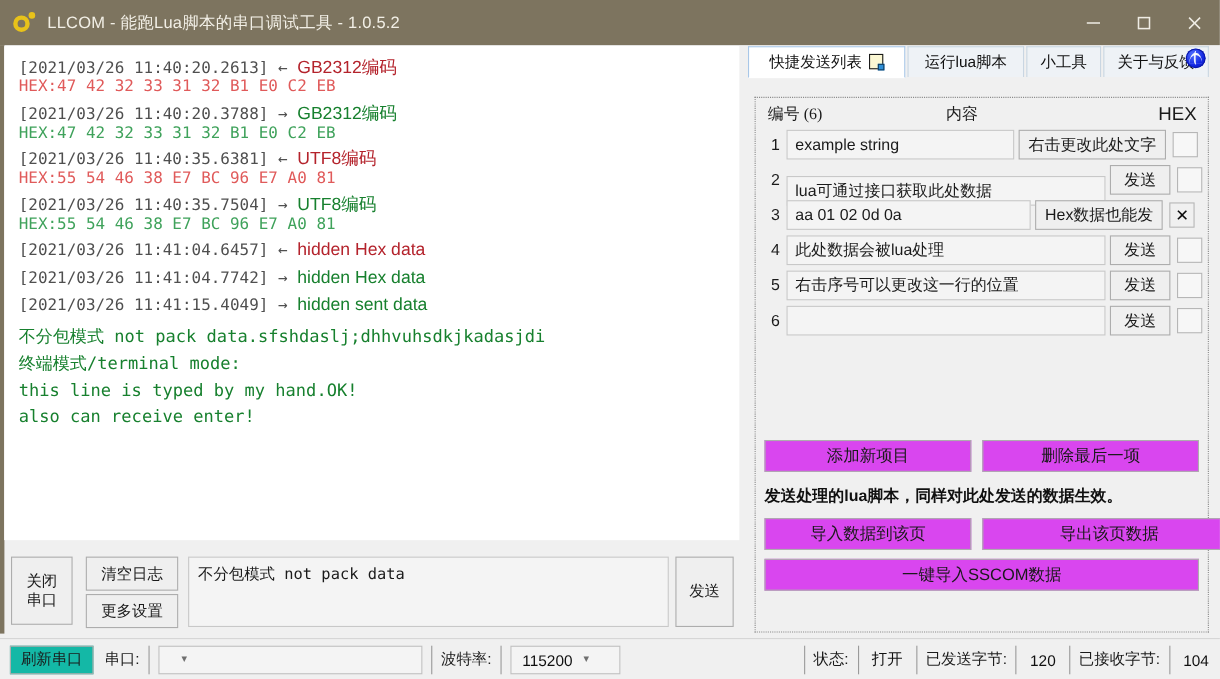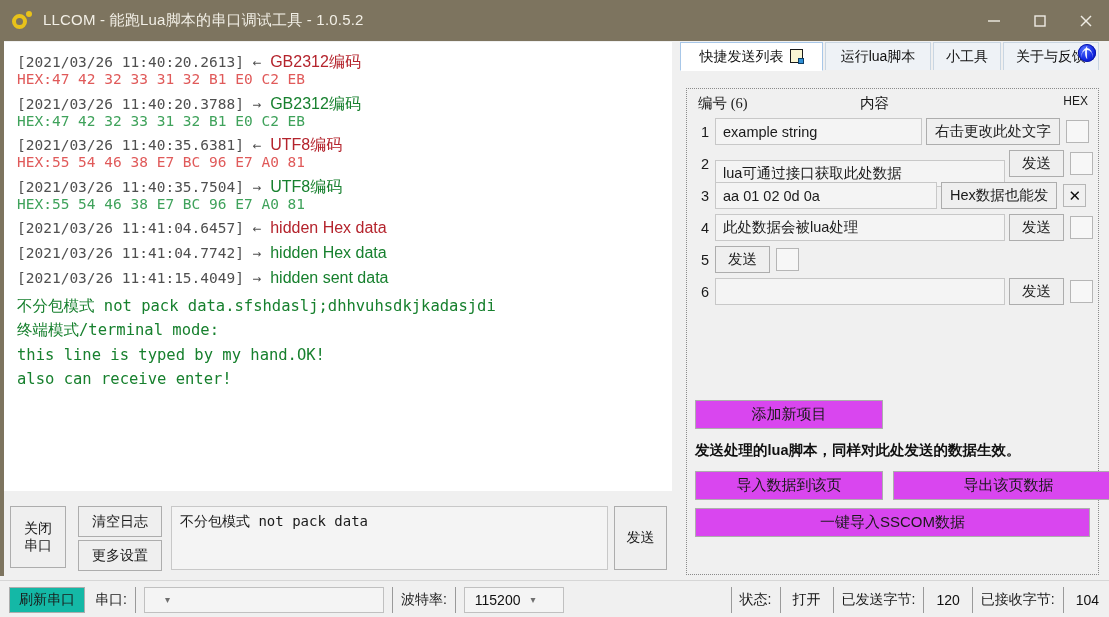--- a/index.html
+++ b/index.html
@@ -114,21 +114,21 @@
   }
 
   
   .groupbox{
     position:absolute;left:686px;top:88px;width:413px;height:487px;
     border:1px dotted #8a8a8a;box-sizing:border-box;background:#f0f0f0;
   }
   .gb-header{position:relative;height:28px;}
   .gb-h-id{position:absolute;left:11px;top:5px;font-size:14.5px;color:#1a1a1a;font-family:Liberation Serif, serif;}
   .gb-h-content{position:absolute;left:173px;top:5px;font-size:14.5px;color:#1a1a1a;}
-  .gb-h-hex{position:absolute;right:10px;top:5px;font-size:12px;color:#1a1a1a;}
+  .gb-h-hex{position:absolute;right:10px;top:5px;font-size:17px;color:#1a1a1a;}
 
   .row{
     position:relative;height:29px;margin:0 8px 3px 8px;display:flex;align-items:center;
   }
   .row-idx{width:20px;flex:0 0 20px;text-align:center;font-size:14.5px;color:#1a1a1a;}
   .row-input{
     height:27px;box-sizing:border-box;background:#f4f4f4;border:1px solid #c8c8c8;
     font-size:14.5px;color:#1a1a1a;padding:0 7px;display:flex;align-items:center;
     overflow:hidden;white-space:nowrap;flex:1 1 auto;margin-right:4px;
   }
@@ -272,32 +272,34 @@
           <div class="chk checked">✕</div>
         </div>
         <div class="row">
           <div class="row-idx">4</div>
           <div class="row-input" style="flex: 0 0 290px; width: 290px;">此处数据会被lua处理</div>
           <div class="row-btn w-send">发送</div>
           <div class="chk"></div>
         </div>
         <div class="row">
           <div class="row-idx">5</div>
+          <div class="row-input" style="flex: 0 0 290px; width: 290px;">右击序号可以更改这一行的位置</div>
           <div class="row-btn w-send">发送</div>
           <div class="chk"></div>
         </div>
         <div class="row">
           <div class="row-idx">6</div>
           <div class="row-input" style="flex: 0 0 290px; width: 290px;"></div>
           <div class="row-btn w-send">发送</div>
           <div class="chk"></div>
         </div>
       </div>
 
     <div class="gb-btn" style="left:8px;top:311px;width:188px;height:29px;">添加新项目</div>
+    <div class="gb-btn" style="left:206px;top:311px;width:197px;height:29px;">删除最后一项</div>
     <div class="gb-note">发送处理的lua脚本，同样对此处发送的数据生效。</div>
     <div class="gb-btn" style="left:8px;top:382px;width:188px;height:29px;">导入数据到该页</div>
     <div class="gb-btn" style="left:206px;top:382px;width:231px;height:29px;">导出该页数据</div>
     <div class="gb-btn" style="left:8px;top:419px;width:395px;height:29px;">一键导入SSCOM数据</div>
   </div>
 
   <div class="statusbar">
     <div class="sb-btn">刷新串口</div>
     <div class="sb-label">串口:</div>
     <div class="sep"></div>

